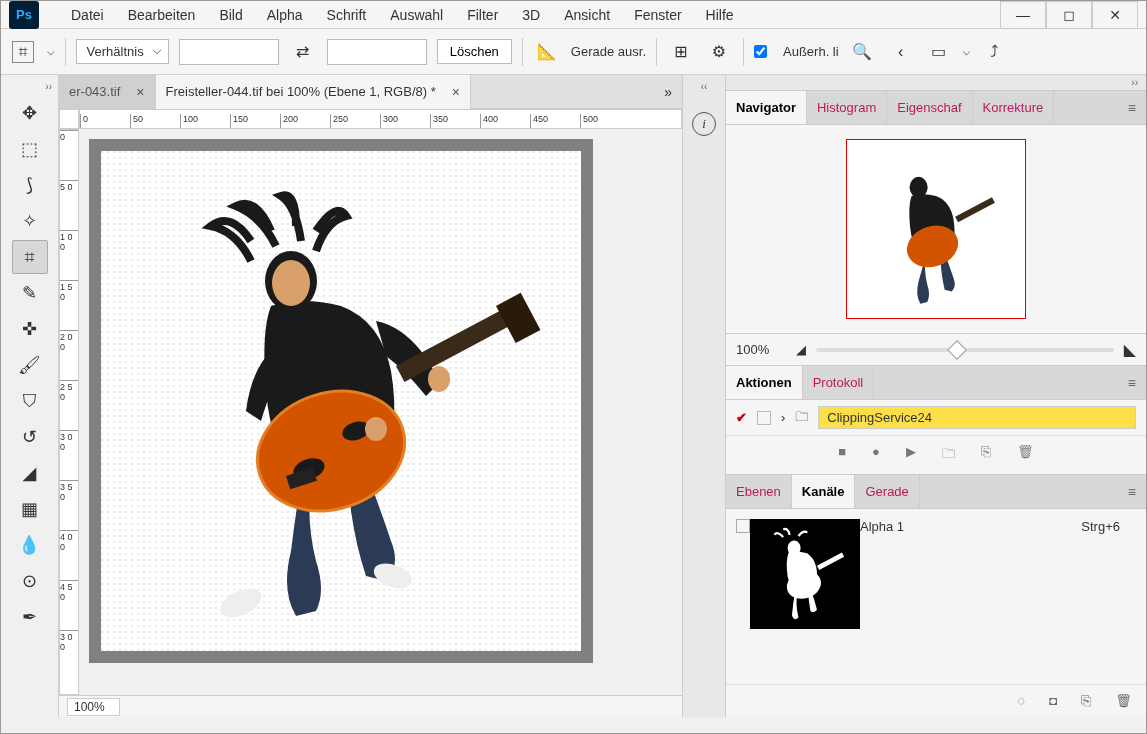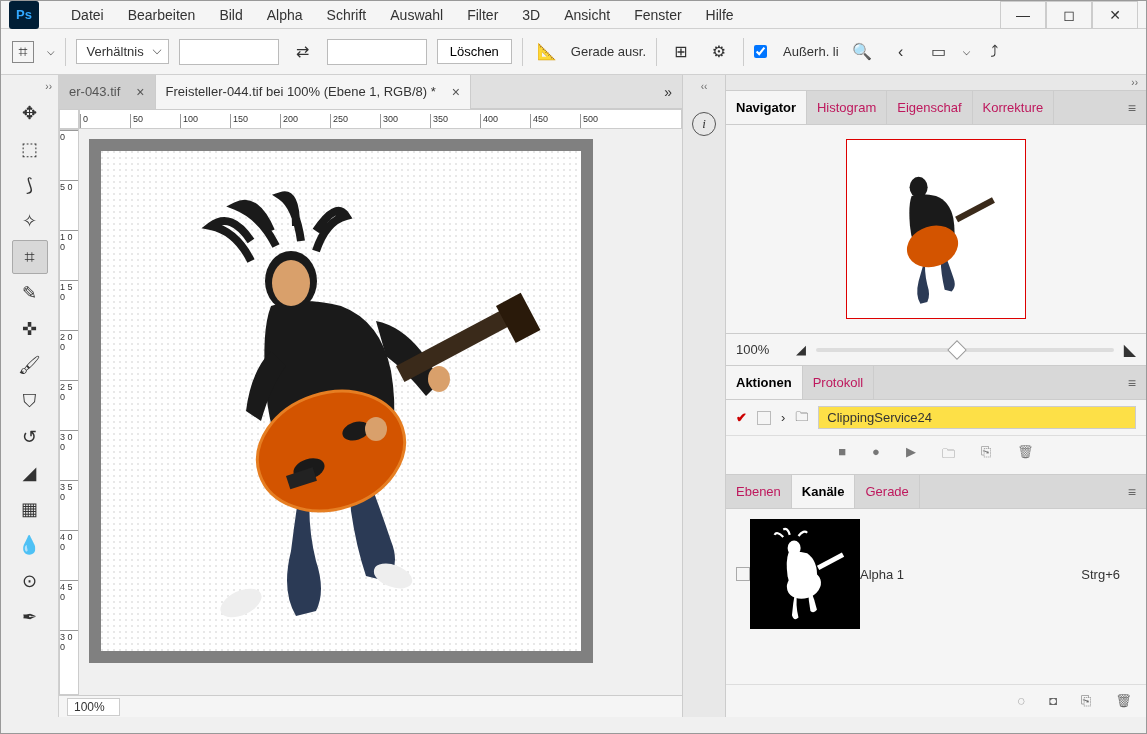--- a/index.html
+++ b/index.html
@@ -72,21 +72,21 @@
 .nav-zoom-row .slider::after { content: ""; position: absolute; left: 45%; top: -5px; width: 12px; height: 12px; background: #fff; border: 1px solid #999; transform: rotate(45deg); }
 
 .actions-body { background: #f5f5f5; border-bottom: 1px solid #ccc; }
 .action-row { display: flex; align-items: center; padding: 6px 10px; gap: 10px; }
 .action-row .check { color: #c00; font-weight: bold; }
 .action-name-box { flex: 1; background: #fde047; border: 1px solid #ccc; padding: 3px 8px; font-size: 13px; }
 .action-buttons { display: flex; justify-content: center; gap: 26px; padding: 8px; border-top: 1px solid #ddd; color:#888; }
 .action-buttons > * { color:#777; }
 
 .channels-body { background: #f5f5f5; flex: 1; min-height:0; }
-.channel-row { display: flex; align-items: center; padding: 10px; }
+.channel-row { display: flex; padding: 10px; }
 .channel-checkbox { width: 14px; height: 14px; border: 1px solid #aaa; }
 .channel-thumb { width: 110px; height: 110px; background: #000; display:flex; align-items:center; justify-content:center; }
 .channel-name { font-size: 13px; }
 .channel-shortcut { margin-left: auto; margin-right: 16px; font-size: 13px; }
 .channel-buttons { display: flex; justify-content: flex-end; gap: 24px; padding: 8px 14px; border-top: 1px solid #ddd; margin-top:auto; color:#666; }
 </style>
 </head>
 <body>
 
 <div class="menubar">

